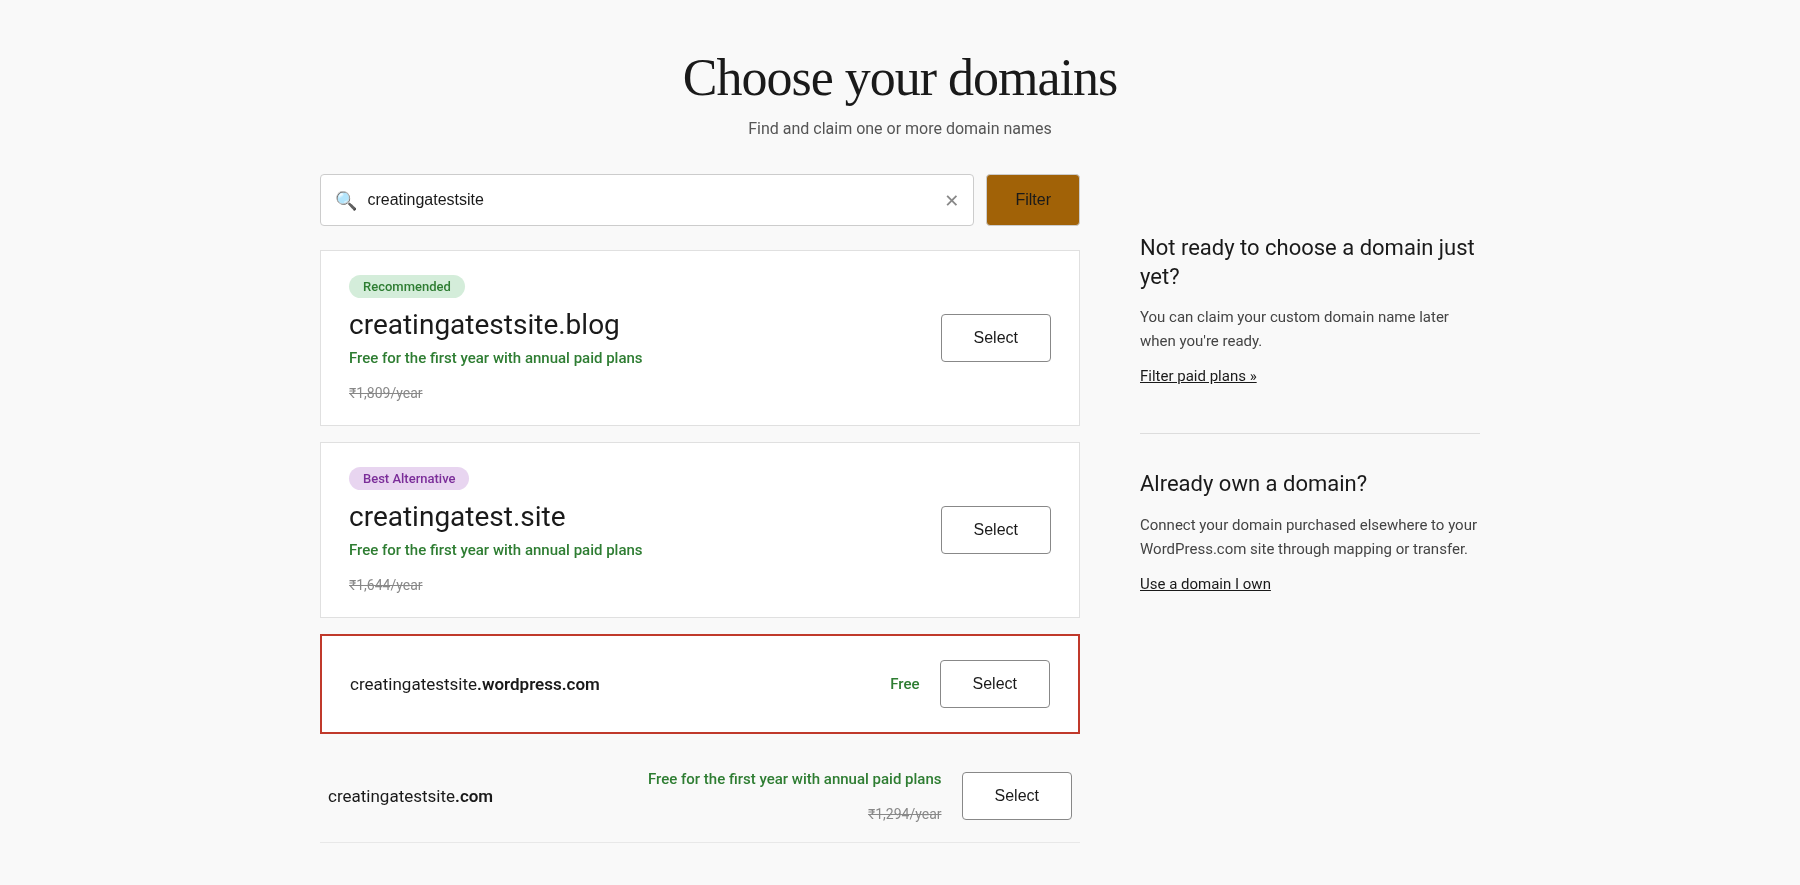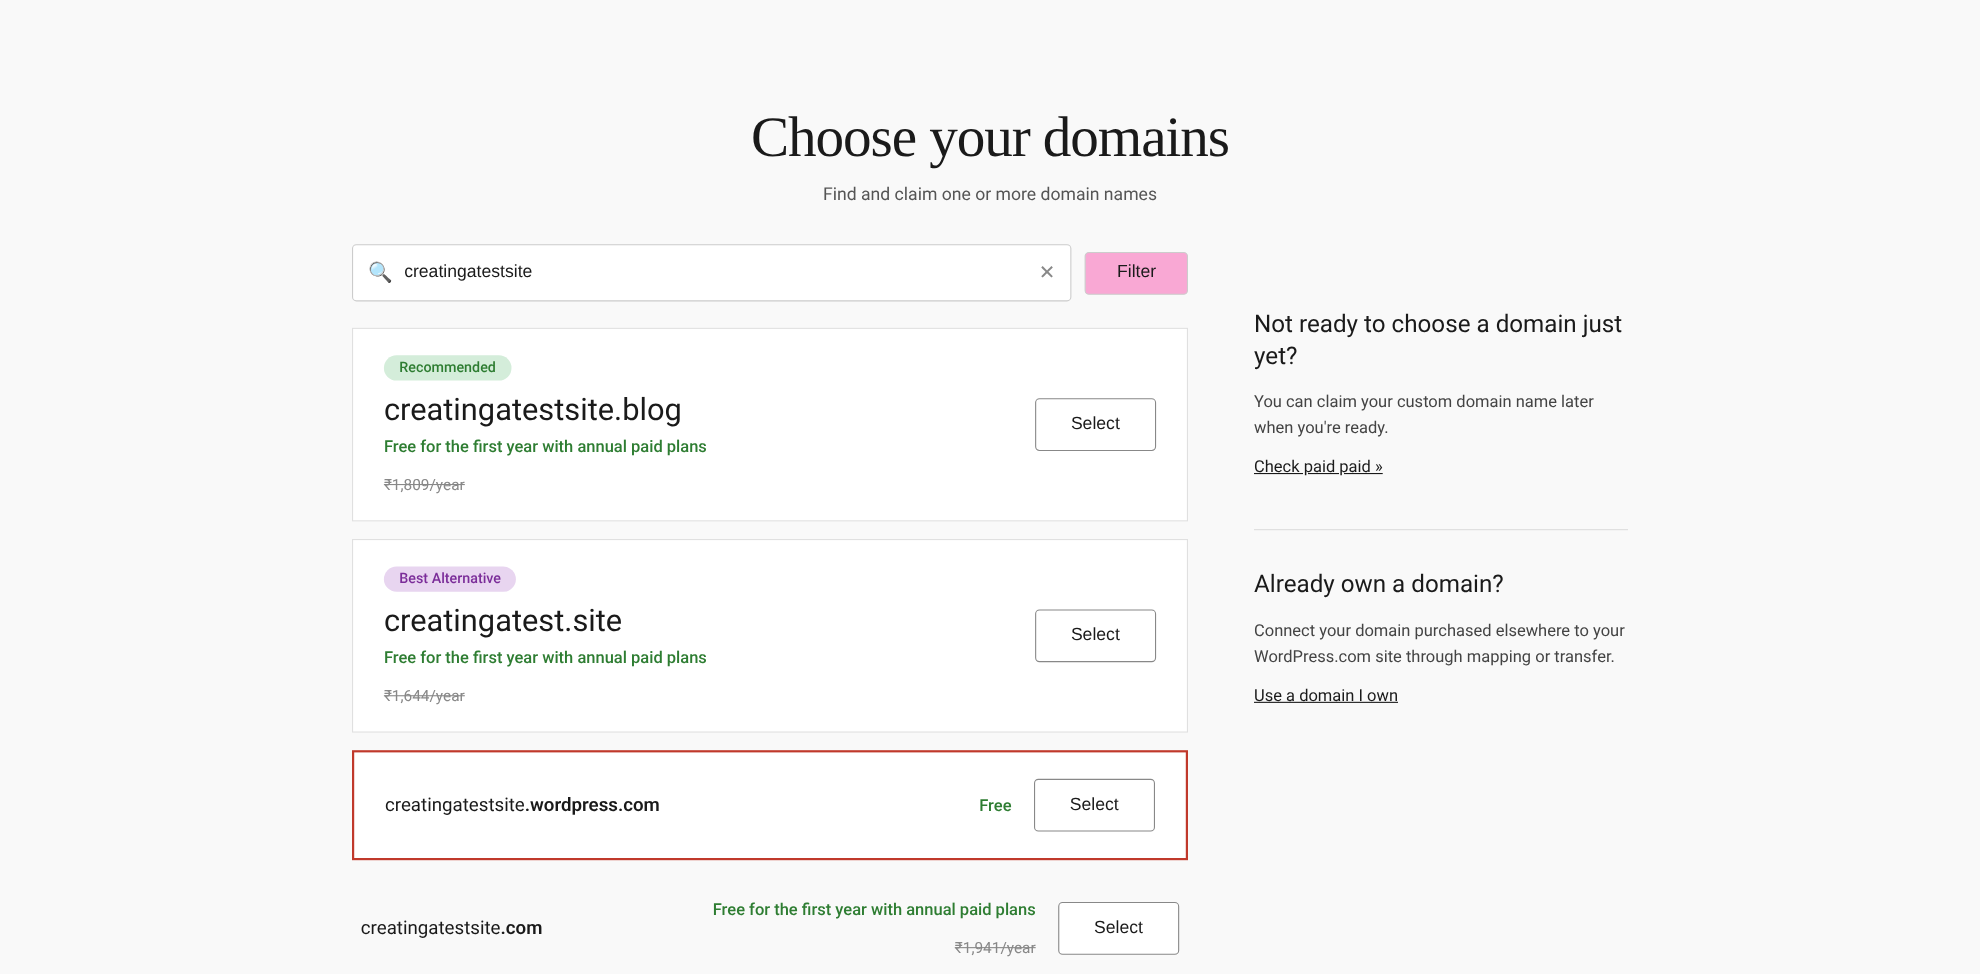--- a/index.html
+++ b/index.html
@@ -21,21 +21,20 @@
       text-align: center;
       margin-bottom: 36px;
     }
     .page-title {
       font-size: 52px;
       font-weight: 400;
       font-family: Georgia, 'Times New Roman', serif;
       letter-spacing: -1px;
       color: #1a1a1a;
       margin-bottom: 12px;
-      margin-top: 48px;
     }
     .page-subtitle {
       font-size: 16px;
       color: #555;
     }
     .content-area {
       display: flex;
       gap: 60px;
       width: 100%;
       max-width: 1340px;
@@ -75,25 +74,25 @@
       flex: 1;
       background: transparent;
     }
     .clear-icon {
       color: #888;
       font-size: 18px;
       cursor: pointer;
       flex-shrink: 0;
     }
     .filter-button {
-      height: 39px;
+      height: 52px;
       padding: 0 28px;
       border: 1.5px solid #ccc;
       border-radius: 4px;
-      background: #f9a8d4;
+      background: #a16207;
       font-size: 16px;
       color: #1a1a1a;
       cursor: pointer;
     }
 
     .domain-card {
       background: #fff;
       border: 1.5px solid #e0e0e0;
       border-radius: 0;
       padding: 24px 28px;
@@ -271,32 +270,32 @@
 
       <div class="domain-card flat">
         <div class="domain-card-left">
           <span class="domain-name-plain">
             creatingatestsite<strong>.com</strong>
           </span>
         </div>
         <div class="domain-card-right">
           <div style="text-align:right;">
             <div class="domain-price-free-label">Free for the first year with annual paid plans</div>
-            <div class="domain-price-original">₹1,941/year</div>
+            <div class="domain-price-original">₹1,294/year</div>
           </div>
           <button class="select-button">Select</button>
         </div>
       </div>
     </div>
 
     <div class="sidebar">
       <div class="sidebar-section">
         <h2 class="sidebar-section-title">Not ready to choose a domain just yet?</h2>
         <p class="sidebar-text">You can claim your custom domain name later when you're ready.</p>
-        <a class="sidebar-link">Check paid paid »</a>
+        <a class="sidebar-link">Filter paid plans »</a>
       </div>
 
       <hr class="sidebar-divider">
 
       <div class="sidebar-section">
         <h2 class="sidebar-section-title">Already own a domain?</h2>
         <p class="sidebar-text">Connect your domain purchased elsewhere to your WordPress.com site through mapping or transfer.</p>
         <a class="sidebar-link">Use a domain I own</a>
       </div>
     </div>

